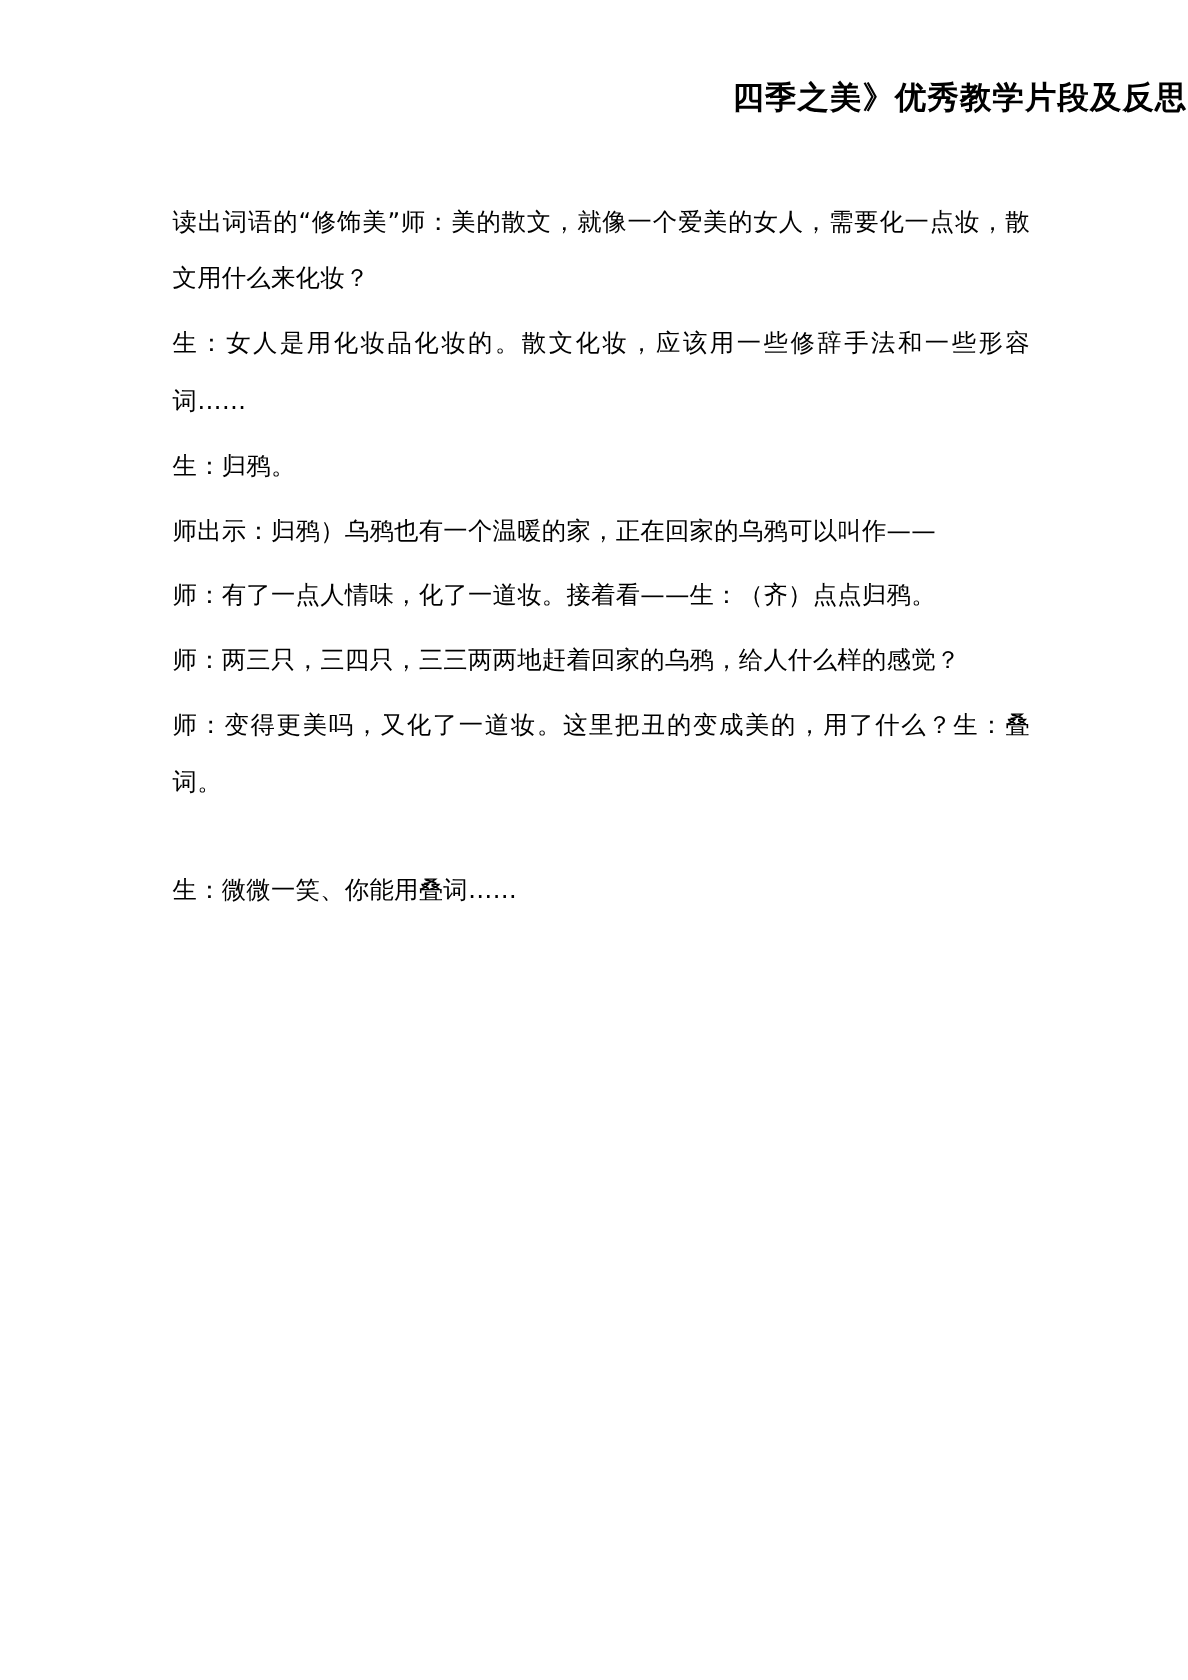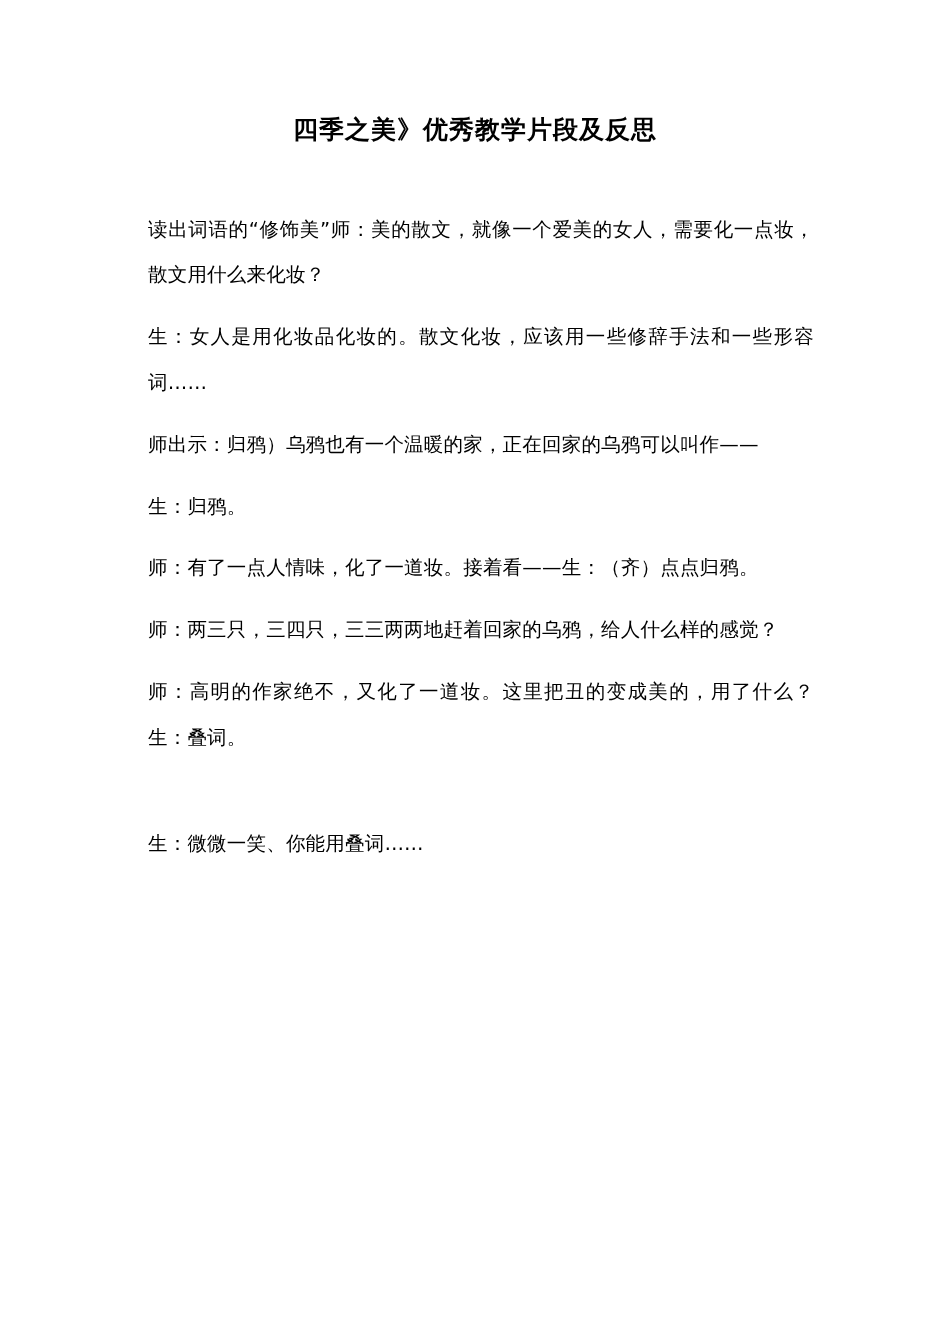--- a/index.html
+++ b/index.html
@@ -15,57 +15,57 @@
     overflow: hidden;
   }
   .page {
     width: 950px;
     height: 1344px;
     box-sizing: border-box;
     padding: 0;
     position: relative;
   }
   .doc-title {
-    text-align: center;
+    text-align: right;
     font-size: 25px;
     font-weight: bold;
     letter-spacing: 1px;
     margin: 0;
-    padding-top: 114px;
+    padding-top: 62px;
     line-height: 1.3;
   }
   .body-block {
     margin-top: 60px;
     padding-left: 132px;
     padding-right: 120px;
   }
   .para {
     font-size: 19.5px;
     line-height: 2.35;
     text-align: justify;
     text-justify: inter-ideograph;
-    margin: 16px;
+    margin: 6px;
     letter-spacing: 0.2px;
   }
   .spacer-line {
     height: 28px;
   }
 </style>
 </head>
 <body>
 
 <div class="page">
 
   <h1 class="doc-title">四季之美》优秀教学片段及反思</h1>
 
   <div class="body-block">
     <p class="para">读出词语的“修饰美”师：美的散文，就像一个爱美的女人，需要化一点妆，散文用什么来化妆？</p>
     <p class="para">生：女人是用化妆品化妆的。散文化妆，应该用一些修辞手法和一些形容词……</p>
+    <p class="para">生：归鸦。</p>
     <p class="para">师出示：归鸦）乌鸦也有一个温暖的家，正在回家的乌鸦可以叫作——</p>
-    <p class="para">生：归鸦。</p>
     <p class="para">师：有了一点人情味，化了一道妆。接着看——生：（齐）点点归鸦。</p>
     <p class="para">师：两三只，三四只，三三两两地赶着回家的乌鸦，给人什么样的感觉？</p>
-    <p class="para">师：高明的作家绝不，又化了一道妆。这里把丑的变成美的，用了什么？生：叠词。</p>
+    <p class="para">师：变得更美吗，又化了一道妆。这里把丑的变成美的，用了什么？生：叠词。</p>
     <div class="spacer-line"></div>
     <p class="para">生：微微一笑、你能用叠词……</p>
   </div>
 
 </div>
 
 </body></html>

